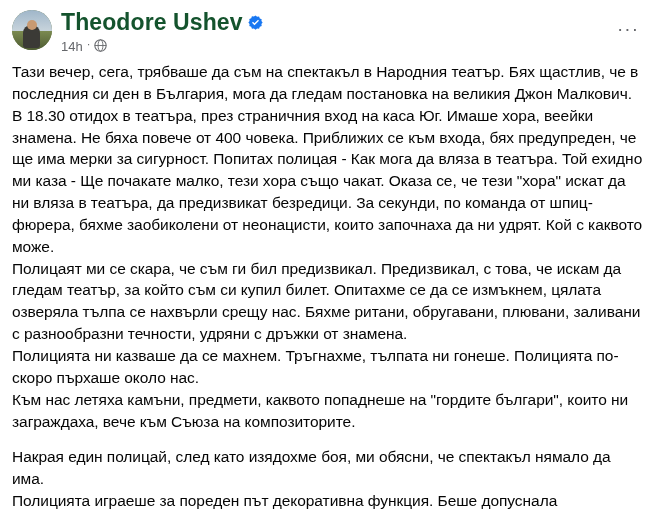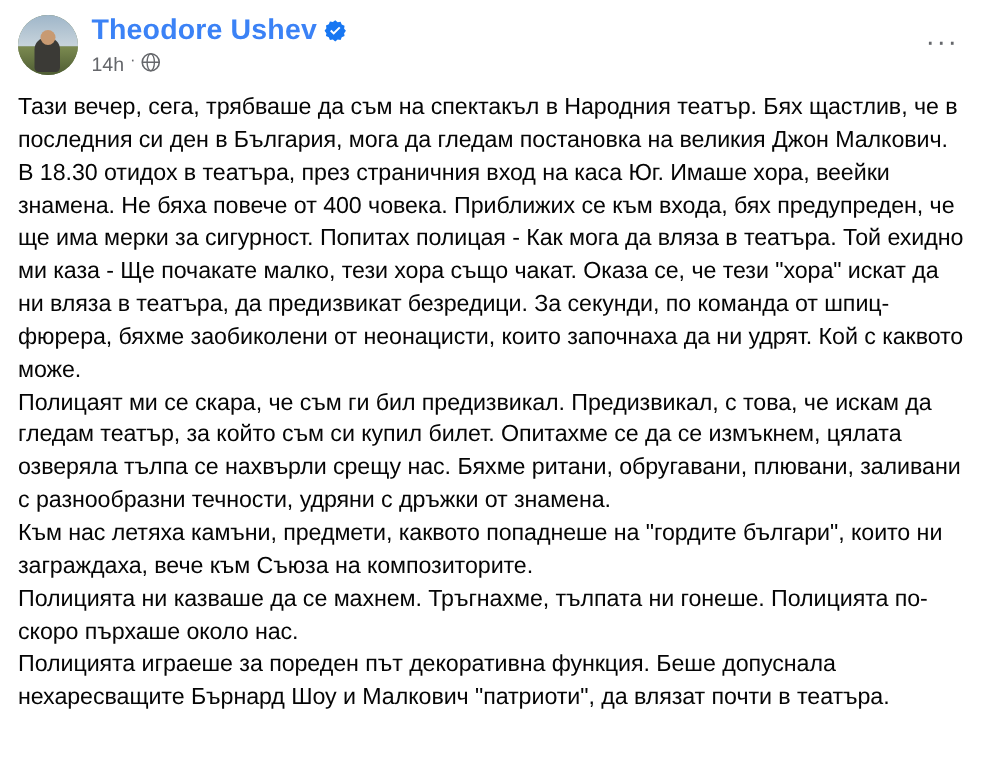--- a/index.html
+++ b/index.html
@@ -69,23 +69,23 @@
     flex-direction: column;
     justify-content: center;
     padding-top: 1px;
   }
   .name-row {
     display: flex;
     align-items: center;
     line-height: 1;
   }
   .author-name {
-    font-size: 19px;
+    font-size: 23px;
     font-weight: bold;
-    color: #3b82f6;
+    color: #14532d;
     letter-spacing: 0.1px;
   }
   .verified-badge {
     margin-left: 5px;
     width: 15px;
     height: 15px;
     display: inline-block;
   }
   .meta-row {
     display: flex;
@@ -170,19 +170,20 @@
       </div>
     </div>
 
     <div class="menu-button">···</div>
   </div>
 
   <div class="post-body">
     <p>Тази вечер, сега, трябваше да съм на спектакъл в Народния театър. Бях щастлив, че в последния си ден в България, мога да гледам постановка на великия Джон Малкович.</p>
     <p>В 18.30 отидох в театъра, през страничния вход на каса Юг. Имаше хора, веейки знамена. Не бяха повече от 400 човека. Приближих се към входа, бях предупреден, че ще има мерки за сигурност. Попитах полицая - Как мога да вляза в театъра. Той ехидно ми каза - Ще почакате малко, тези хора също чакат. Оказа се, че тези "хора" искат да ни вляза в театъра, да предизвикат безредици. За секунди, по команда от шпиц- фюрера, бяхме заобиколени от неонацисти, които започнаха да ни удрят. Кой с каквото може.</p>
     <p>Полицаят ми се скара, че съм ги бил предизвикал. Предизвикал, с това, че искам да гледам театър, за който съм си купил билет. Опитахме се да се измъкнем, цялата озверяла тълпа се нахвърли срещу нас. Бяхме ритани, обругавани, плювани, заливани с разнообразни течности, удряни с дръжки от знамена.</p>
+    <p>Полицията ни казваше да се махнем. Тръгнахме, тълпата ни гонеше. Полицията по-скоро пърхаше около нас.</p>
     <p>Към нас летяха камъни, предмети, каквото попаднеше на "гордите българи", които ни заграждаха, вече към Съюза на композиторите.</p>
-    <p>Полицията ни казваше да се махнем. Тръгнахме, тълпата ни гонеше. Полицията по-скоро пърхаше около нас.</p>
+    <p class="spaced">Накрая един полицай, след като изядохме боя, ми обясни, че спектакъл нямало да има.</p>
     <p>Полицията играеше за пореден път декоративна функция. Беше допуснала нехаресващите Бърнард Шоу и Малкович "патриоти", да влязат почти в театъра.</p>
 
   </div>
 
 </div>
 
 </body></html>

